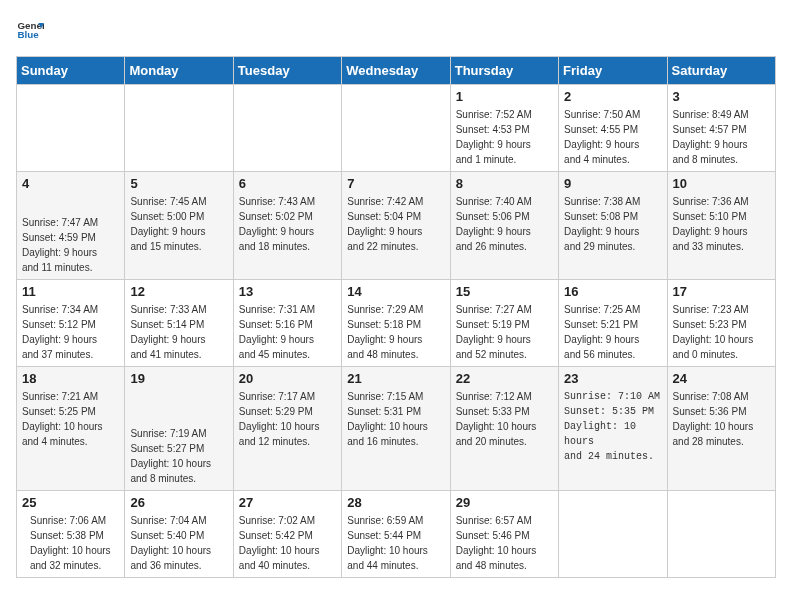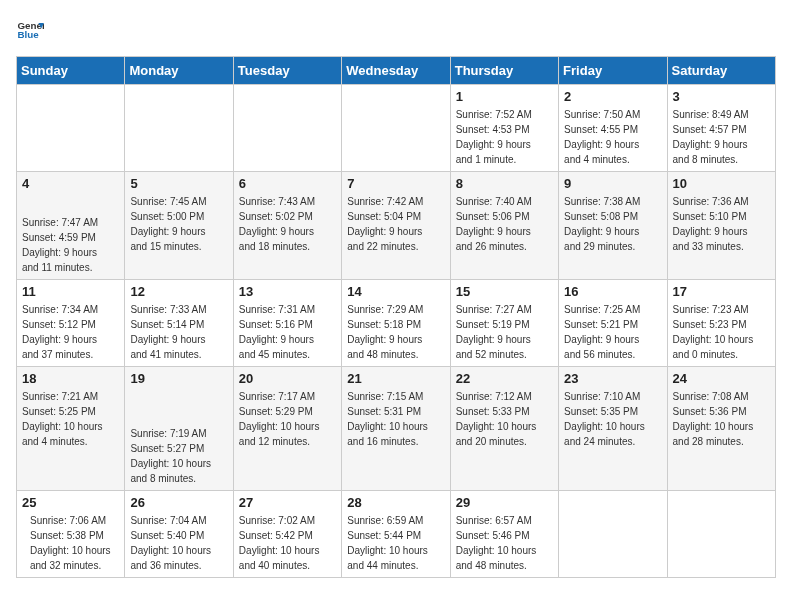--- a/index.html
+++ b/index.html
@@ -272,21 +272,21 @@
         </td>
         <td>
           <div class="day-number">22</div>
           <div class="day-info" style="white-space: pre-line;">Sunrise: 7:12 AM
 Sunset: 5:33 PM
 Daylight: 10 hours
 and 20 minutes.</div>
         </td>
         <td>
           <div class="day-number">23</div>
-          <div class="day-info" style="white-space: pre-line;">Sunrise: 7:10 AM
+          <div class="day-info" style="white-space: pre-line; font-family: Liberation Mono, monospace;">Sunrise: 7:10 AM
 Sunset: 5:35 PM
 Daylight: 10 hours
 and 24 minutes.</div>
         </td>
         <td>
           <div class="day-number">24</div>
           <div class="day-info" style="white-space: pre-line;">Sunrise: 7:08 AM
 Sunset: 5:36 PM
 Daylight: 10 hours
 and 28 minutes.</div>

